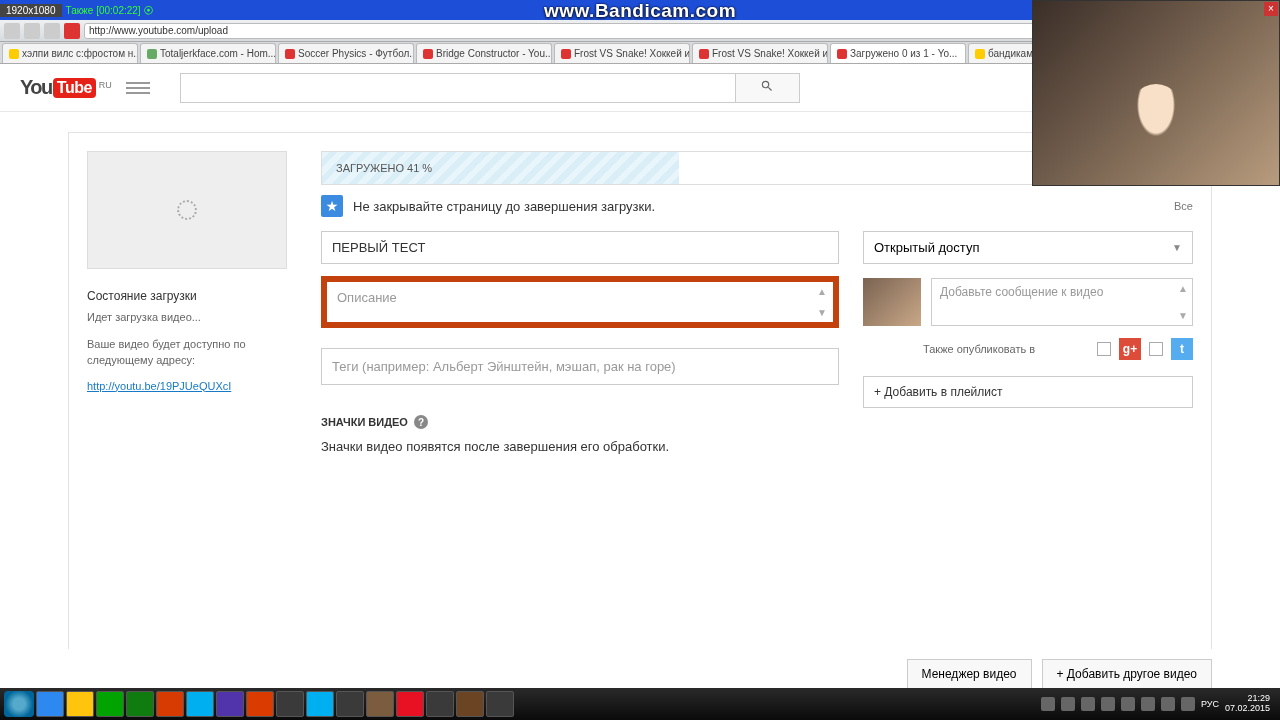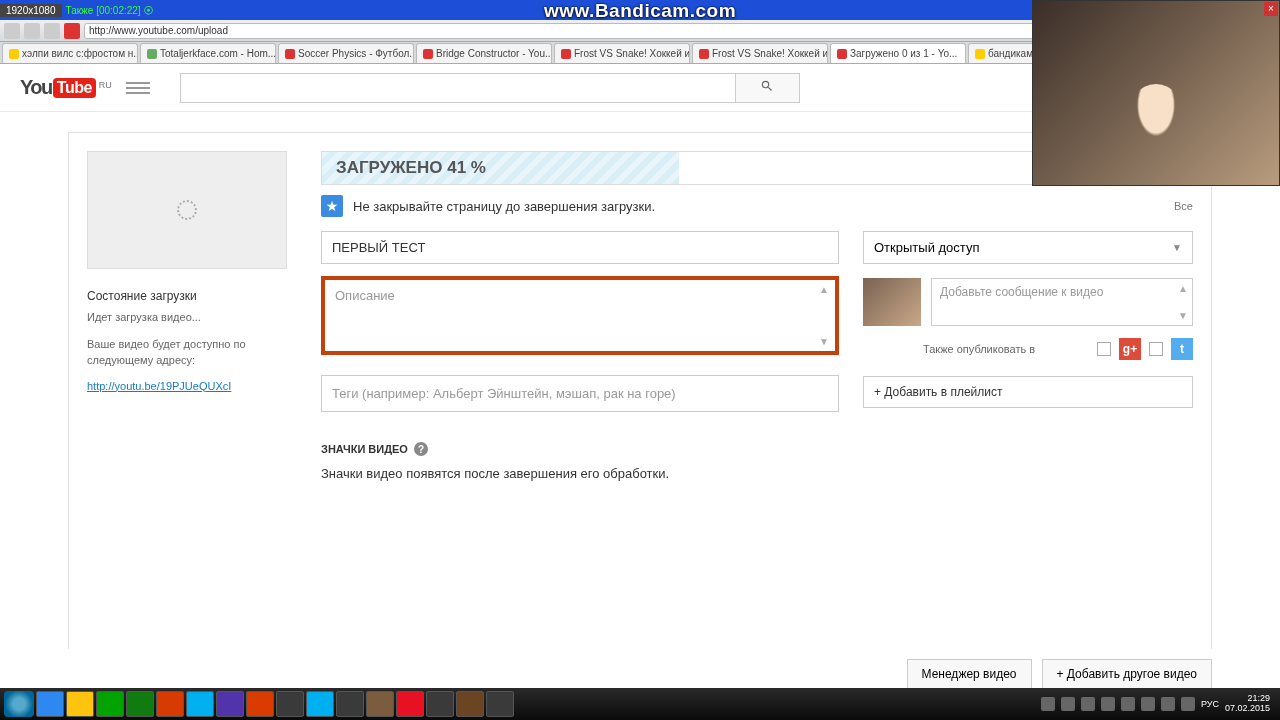--- a/index.html
+++ b/index.html
@@ -56,41 +56,41 @@
   .status-title { font-size:12px; color:#333; margin-bottom:6px;}
   .status-text { font-size:11px; color:#666; line-height:1.5; margin-bottom:10px;}
   .status-link { font-size:11px; color:#167ac6; }
 
   
   .maincol { flex:1; }
 
   
   .progress-row { display:flex; align-items:center; border:1px solid #ddd; height:34px; margin-bottom:10px; position:relative; background:#fff;}
   .progress-fill { position:absolute; left:0; top:0; bottom:0; width:41%; background:repeating-linear-gradient(-45deg,#d9eef7,#d9eef7 6px,#e8f5fb 6px,#e8f5fb 12px);}
-  .progress-label { position:relative; font-size:17px; color:#555; font-weight:bold; padding-left:14px;}
+  .progress-label { position:relative; font-size:11px; color:#555; font-weight:normal; padding-left:14px;}
   .progress-eta { margin-left:auto; font-size:11px; font-weight:bold; color:#333; padding-right:8px; position:relative;}
   .progress-close { width:20px; text-align:center; color:#888; font-size:14px; position:relative; cursor:pointer;}
 
   .notice { display:flex; align-items:center; gap:10px; margin-bottom:14px; font-size:13px; color:#333;}
   .notice .star { width:22px; height:22px; background:#3b8ce0; color:#fff; display:flex; align-items:center; justify-content:center; font-size:14px; border-radius:2px;}
   .notice .all { margin-left:auto; font-size:11px; color:#777;padding-left:44px;}
 
   
   .tabs { display:flex; border-bottom:1px solid #e8e8e8; margin-bottom:18px;}
   .tabs .t { padding:8px 16px; font-size:13px; color:#777; cursor:pointer;}
   .tabs .t.active { color:#333; font-weight:bold; border-bottom:3px solid #cc181e; margin-bottom:-1px;}
 
   
   .formrow { display:flex; gap:24px; }
   .formleft { flex:1; }
   .formright { width:330px; flex-shrink:0;}
 
   .textinput { width:100%; border:1px solid #ccc; padding:8px 10px; font-size:13px; color:#333; background:#fff; }
   .textinput.title { margin-bottom:12px; }
-  .textarea-wrap { border:4px solid #c2410c; padding:8px 10px; height:79px; display:flex; margin-bottom:20px; position:relative;}
+  .textarea-wrap { border:6px solid #c2410c; padding:8px 10px; height:52px; display:flex; margin-bottom:20px; position:relative;}
   .textarea-wrap .ph { color:#999; font-size:13px;}
   .scroll-arrows { position:absolute; right:4px; top:4px; bottom:4px; width:14px; display:flex; flex-direction:column; justify-content:space-between; color:#aaa; font-size:10px; text-align:center;}
   .tags-wrap { border:1px solid #ccc; padding:10px; font-size:13px; color:#999; margin-bottom:30px;}
 
   .section-h { font-size:11px; font-weight:bold; color:#333; text-transform:uppercase; margin-bottom:10px; display:flex; align-items:center; gap:6px;}
   .help-ico { width:14px; height:14px; border-radius:50%; background:#888; color:#fff; font-size:10px; display:inline-flex; align-items:center; justify-content:center;}
   .thumbs-info { font-size:13px; color:#333; }
 
   
   .dropdown { border:1px solid #ccc; padding:8px 10px; font-size:13px; display:flex; justify-content:space-between; align-items:center; margin-bottom:14px; cursor:pointer;}

